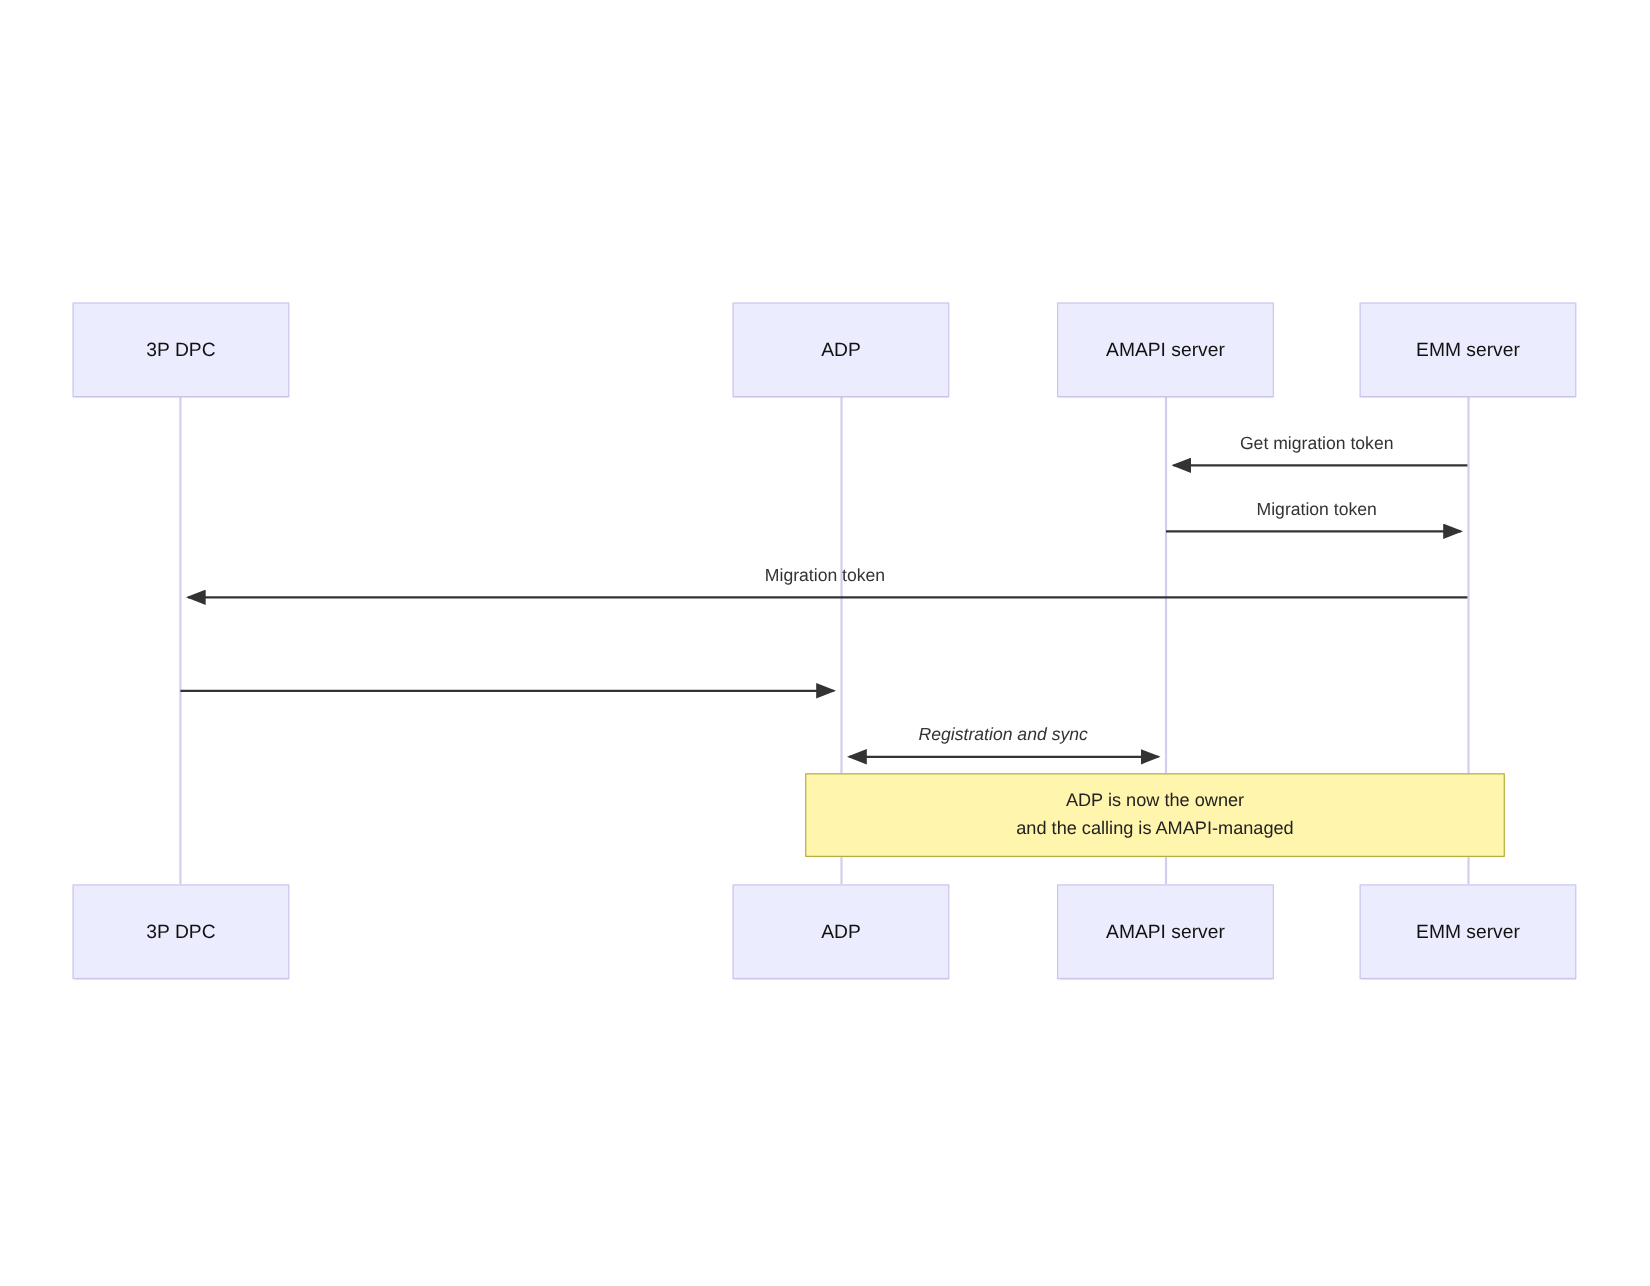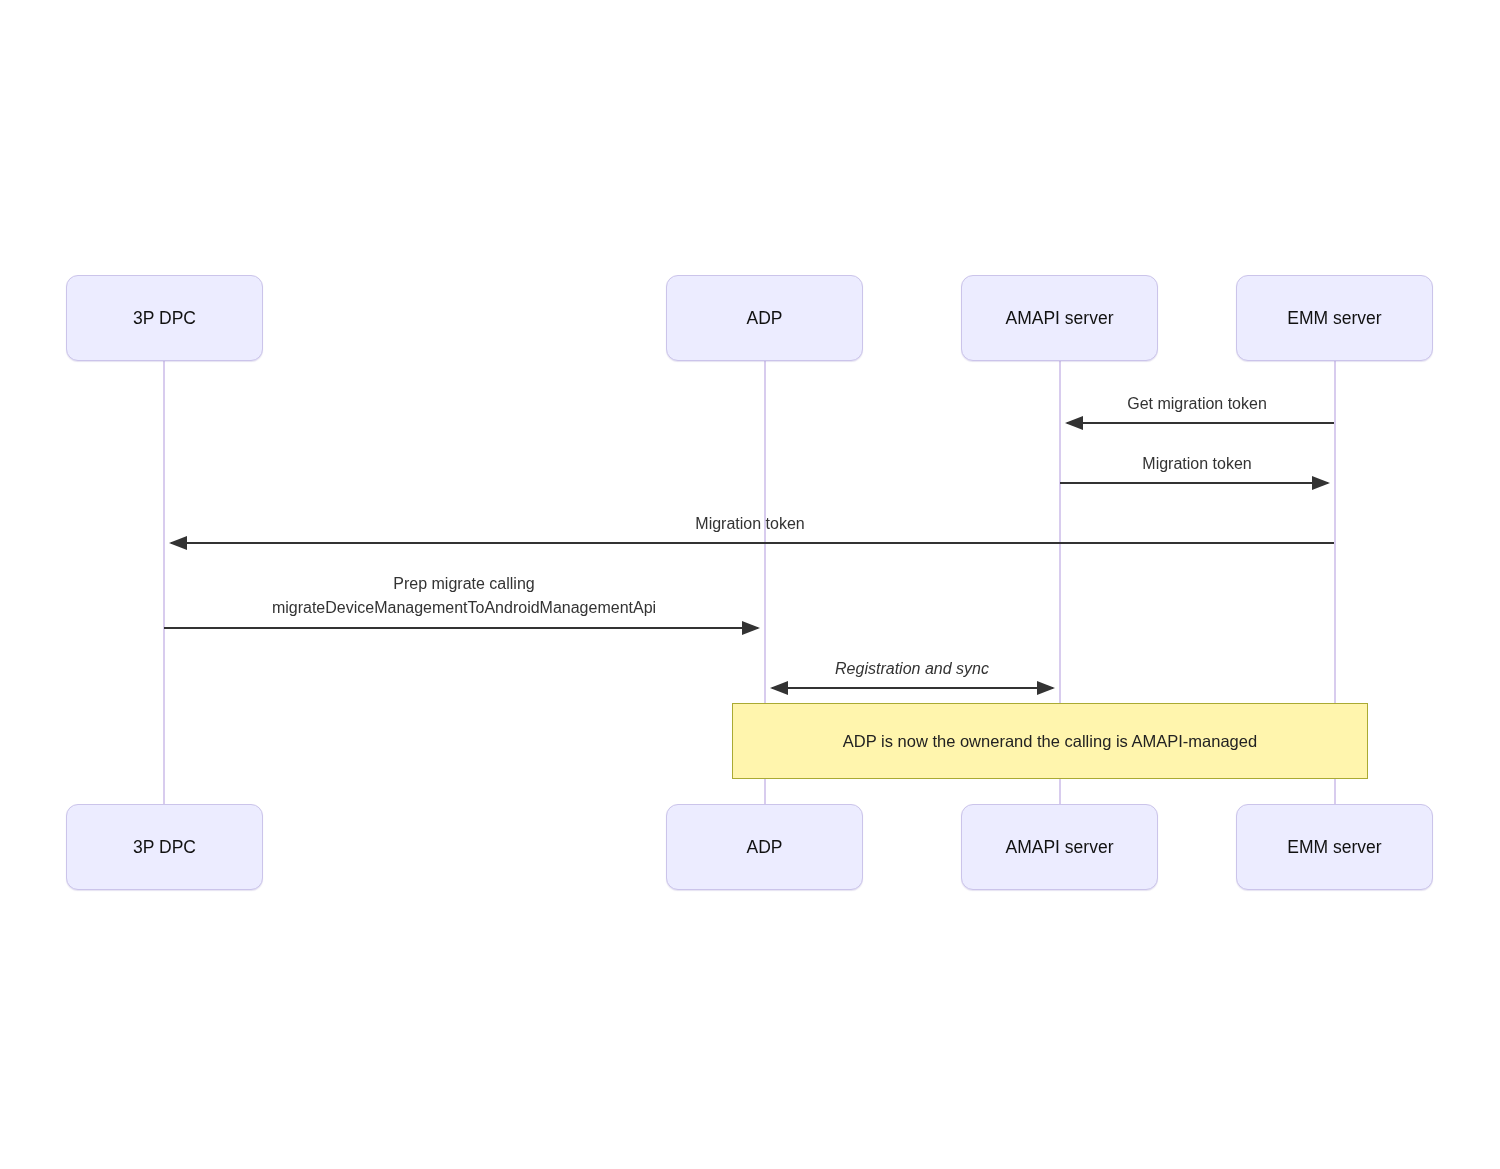--- a/index.html
+++ b/index.html
@@ -18,21 +18,21 @@
   .arrow-layer {
     position: absolute; left: 0; top: 0;
     width: 1500px; height: 1169px;
     pointer-events: none;
   }
   .actor {
     position: absolute;
     width: 197px; height: 86px;
     background: #ECECFF;
     border: 1px solid #CBC4EA;
-    border-radius: 12px;
+    border-radius: 0;
     display: flex; align-items: center; justify-content: center;
     font-size: 17.5px;
     color: #111111;
     box-shadow: 0 1px 1px rgba(150,140,200,0.25);
   }
   .lifeline {
     position: absolute;
     width: 2px;
     background: #D8CCEE;
   }
@@ -45,21 +45,21 @@
     line-height: 24px;
     color: #333333;
     white-space: nowrap;
   }
   .note {
     position: absolute;
     left: 732px; top: 703px;
     width: 636px; height: 76px;
     background: #FFF5AD;
     border: 1.5px solid #AAAA33;
-    display: flex; flex-direction: row;
+    display: flex; flex-direction: column;
     align-items: center; justify-content: center;
     font-size: 16.5px;
     line-height: 25px;
     color: #222222;
     text-align: center;
   }
 </style>
 </head>
 <body>
 
@@ -98,24 +98,20 @@
 
   <div class="msg-label" style="left:1197px; top:392px;">
     <div>Get migration token</div>
   </div>
   <div class="msg-label" style="left:1197px; top:452px;">
     <div>Migration token</div>
   </div>
   <div class="msg-label" style="left:750px; top:512px;">
     <div>Migration token</div>
   </div>
-  <div class="msg-label" style="left:464px; top:572px;">
-    <div>Prep migrate calling</div>
-    <div>migrateDeviceManagementToAndroidManagementApi</div>
-  </div>
   <div class="msg-label" style="left:912px; top:657px;font-style:italic;">
     <div>Registration and sync</div>
   </div>
 
   <div class="note">
     <div>ADP is now the owner</div>
     <div>and the calling is AMAPI-managed</div>
   </div>
 
   <div class="actor" style="left:66px; top:804px;">

